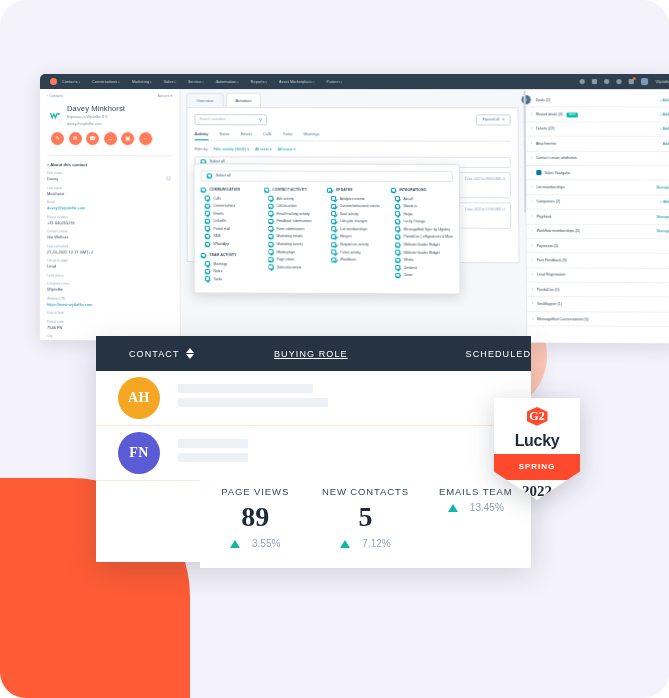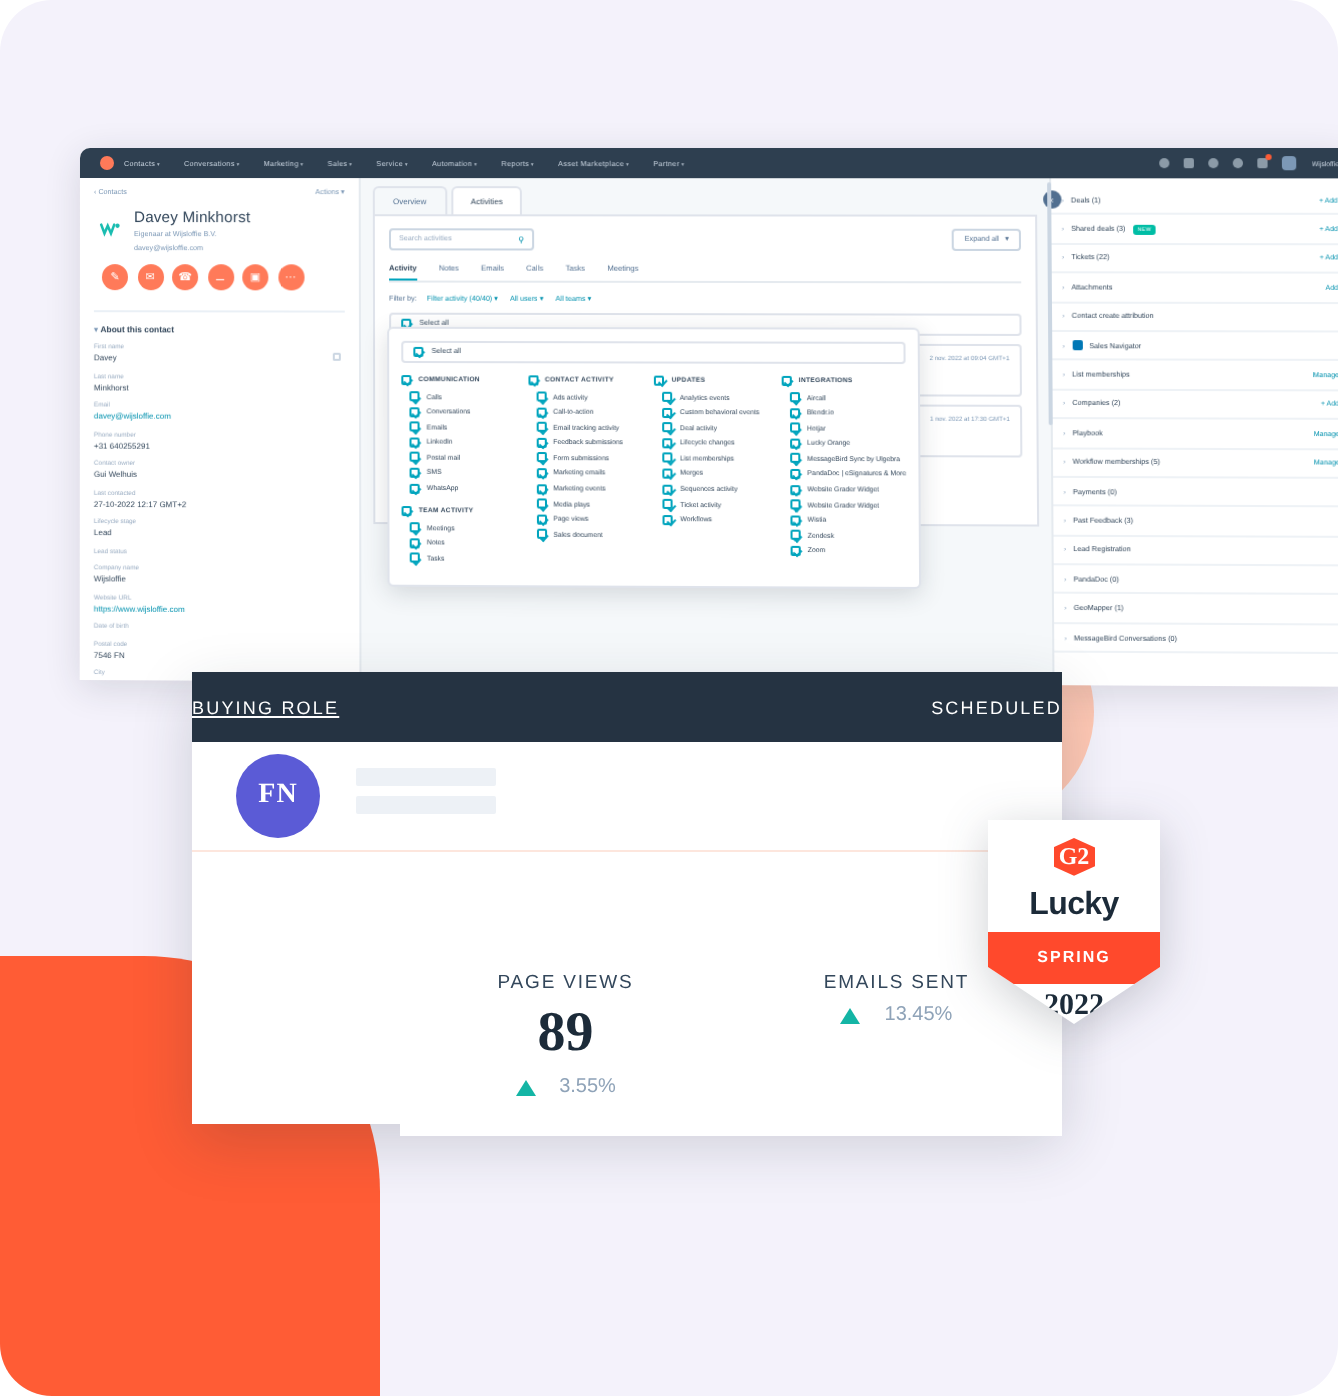--- a/index.html
+++ b/index.html
@@ -327,21 +327,21 @@
     width: 0; height: 0; border-left: 5px solid transparent;
     border-right: 5px solid transparent; border-bottom: 8px solid #14b5a5;
   }
   .orange-rule {
     position: absolute; left: 200px; top: 470px;
     width: 331px; height: 4px; background: #ff5c35;
   }
 
   
   .g2 {
-    position: absolute; left: 494px; top: 410px;
+    position: absolute; left: 494px; top: 398px;
     width: 86px; height: 102px;
     filter: drop-shadow(0 5px 12px rgba(33,43,54,.22));
   }
   .g2-shield {
     width: 100%; height: 100%;
     background: #ffffff;
     clip-path: polygon(0 0, 100% 0, 100% 72%, 50% 100%, 0 72%);
     position: relative;
     display: flex; flex-direction: column; align-items: center;
   }
@@ -859,24 +859,38 @@
               </div>
             </div>
           </div>
       </div>
 
     </div>
   </div>
 
   <div class="fg-card">
     <div class="fg-head">
+      <div class="c1">
+        <span>CONTACT</span>
+        <span class="sort-ico">
+            <i class="up"></i>
+            <i class="dn"></i>
+          </span>
+      </div>
       <div class="c2">BUYING ROLE</div>
       <div class="c3">SCHEDULED</div>
     </div>
     <div id="fg-rows">
+        <div class="fg-row">
+          <div class="ava" style="background: rgb(245, 166, 35);">AH</div>
+          <div class="ghost-col">
+            <div class="ghost" style="width: 135px;"></div>
+            <div class="ghost" style="width: 150px;"></div>
+          </div>
+        </div>
         <div class="fg-row">
           <div class="ava" style="background: rgb(91, 91, 214);">FN</div>
           <div class="ghost-col">
             <div class="ghost" style="width: 70px;"></div>
             <div class="ghost" style="width: 70px;"></div>
           </div>
         </div>
       </div>
   </div>
 
@@ -885,21 +899,29 @@
     <div id="stats-row" style="display:flex;width:100%;">
         <div class="stat">
           <div class="stat-label">PAGE VIEWS</div>
           <div class="stat-value">89</div>
           <div class="stat-delta">
             <span class="tri-up"></span>
             <span>3.55%</span>
           </div>
         </div>
         <div class="stat">
-          <div class="stat-label">EMAILS SENT</div>
+          <div class="stat-label">NEW CONTACTS</div>
+          <div class="stat-value">5</div>
+          <div class="stat-delta">
+            <span class="tri-up"></span>
+            <span>7.12%</span>
+          </div>
+        </div>
+        <div class="stat">
+          <div class="stat-label">EMAILS TEAM</div>
           <div class="stat-delta">
             <span class="tri-up"></span>
             <span>13.45%</span>
           </div>
         </div>
       </div>
   </div>
 
   <div class="g2">
     <div class="g2-shield">

